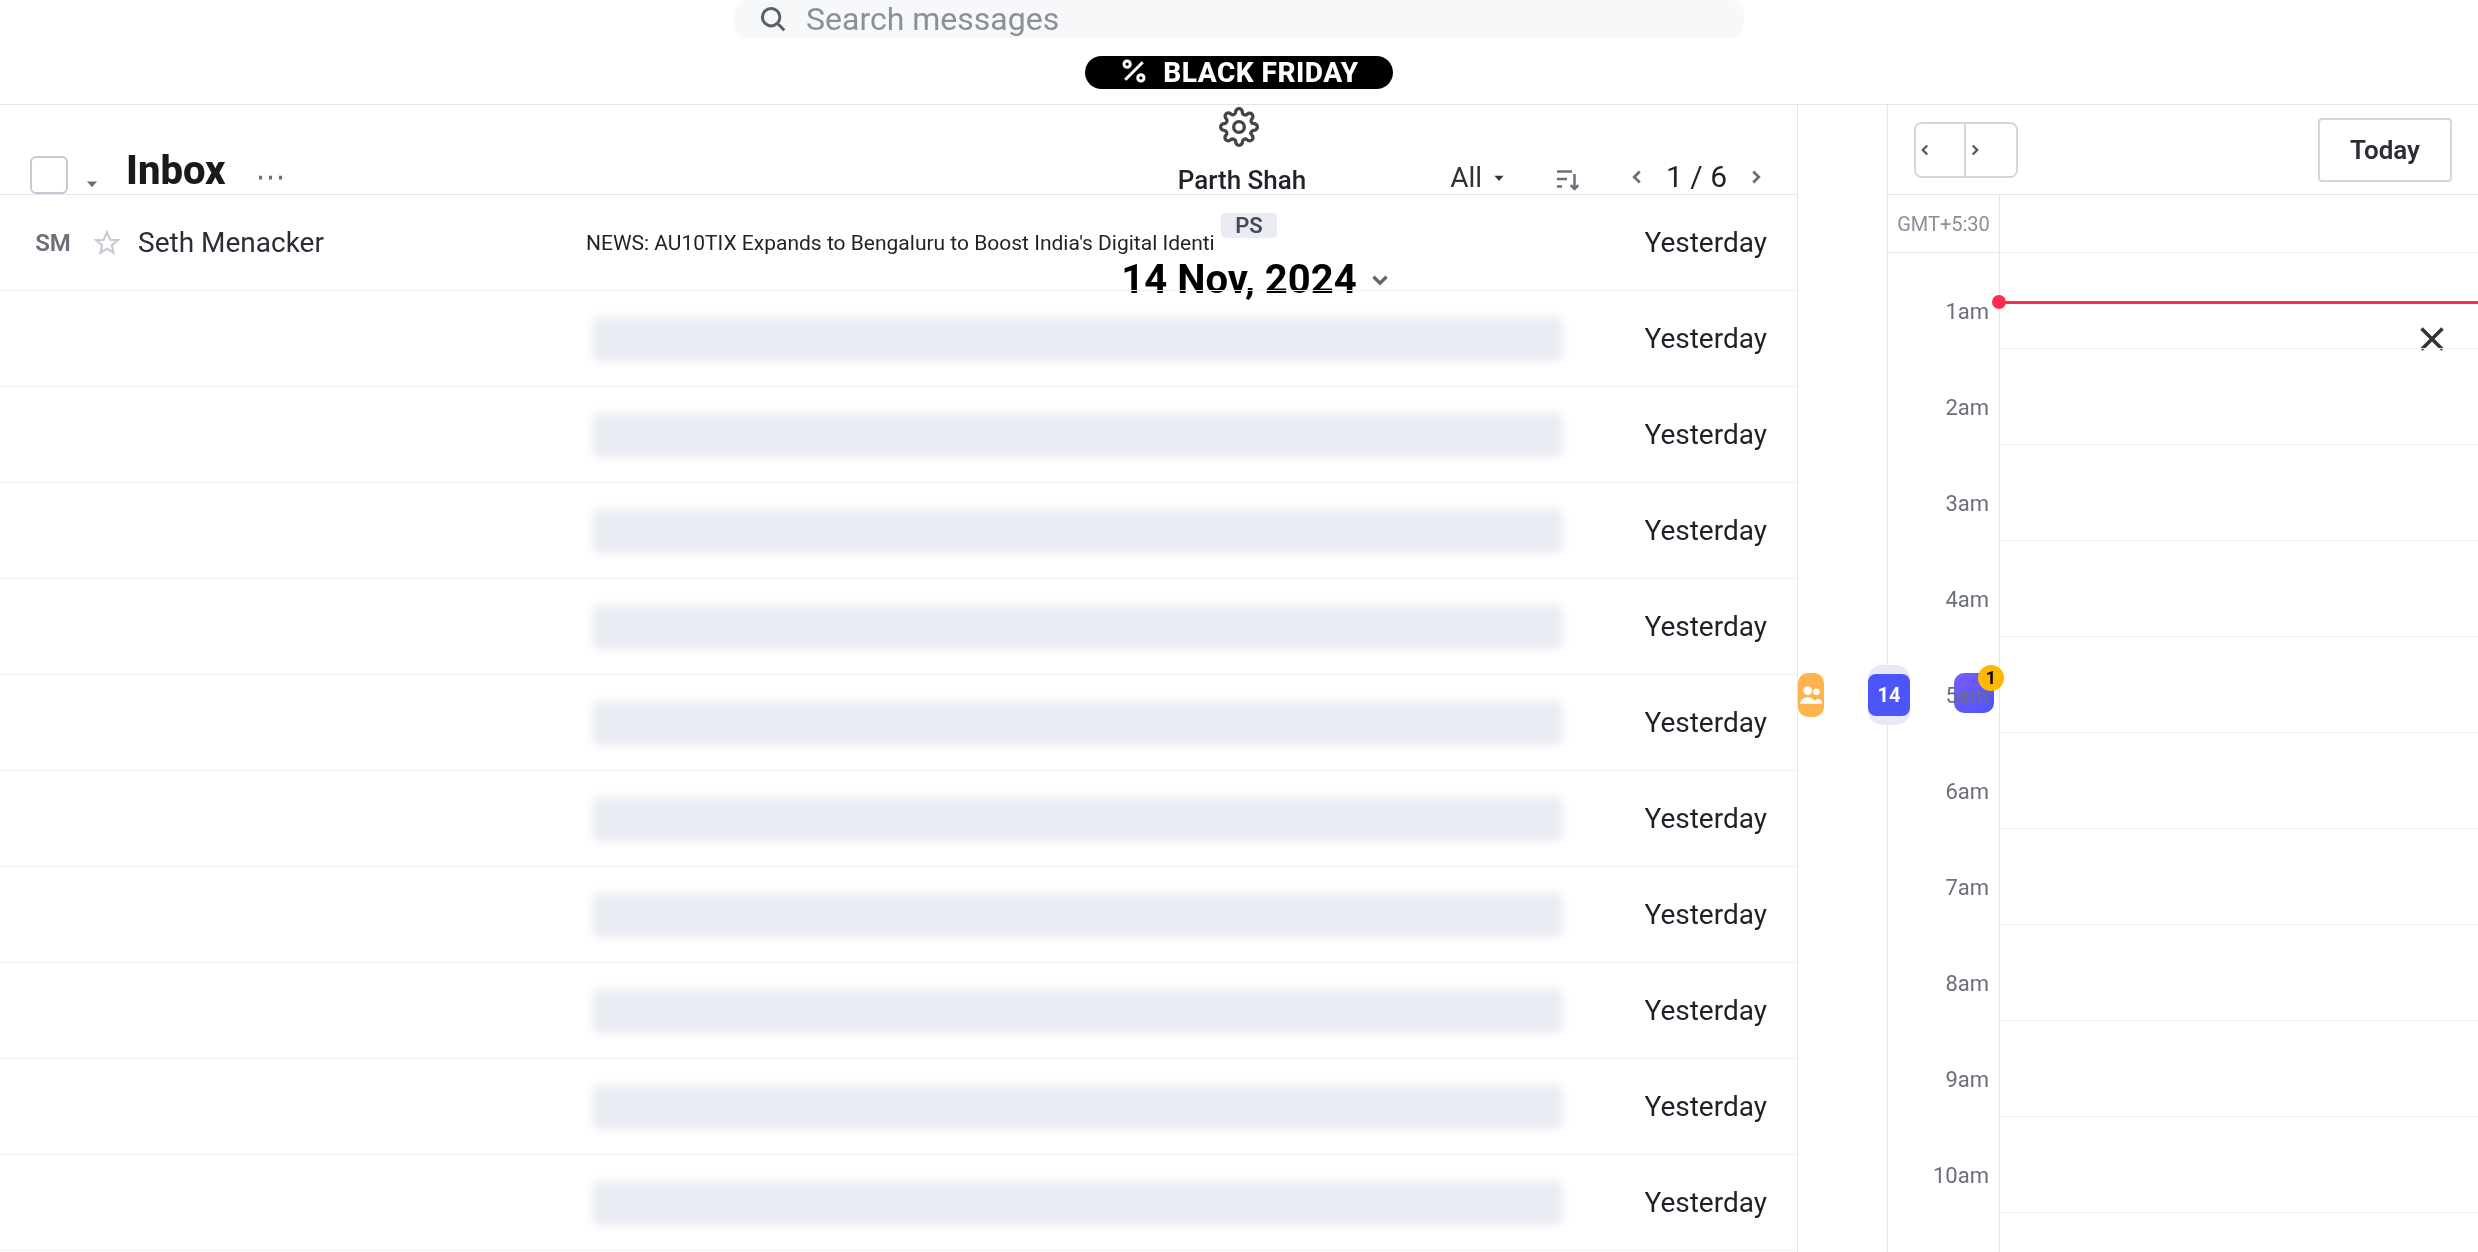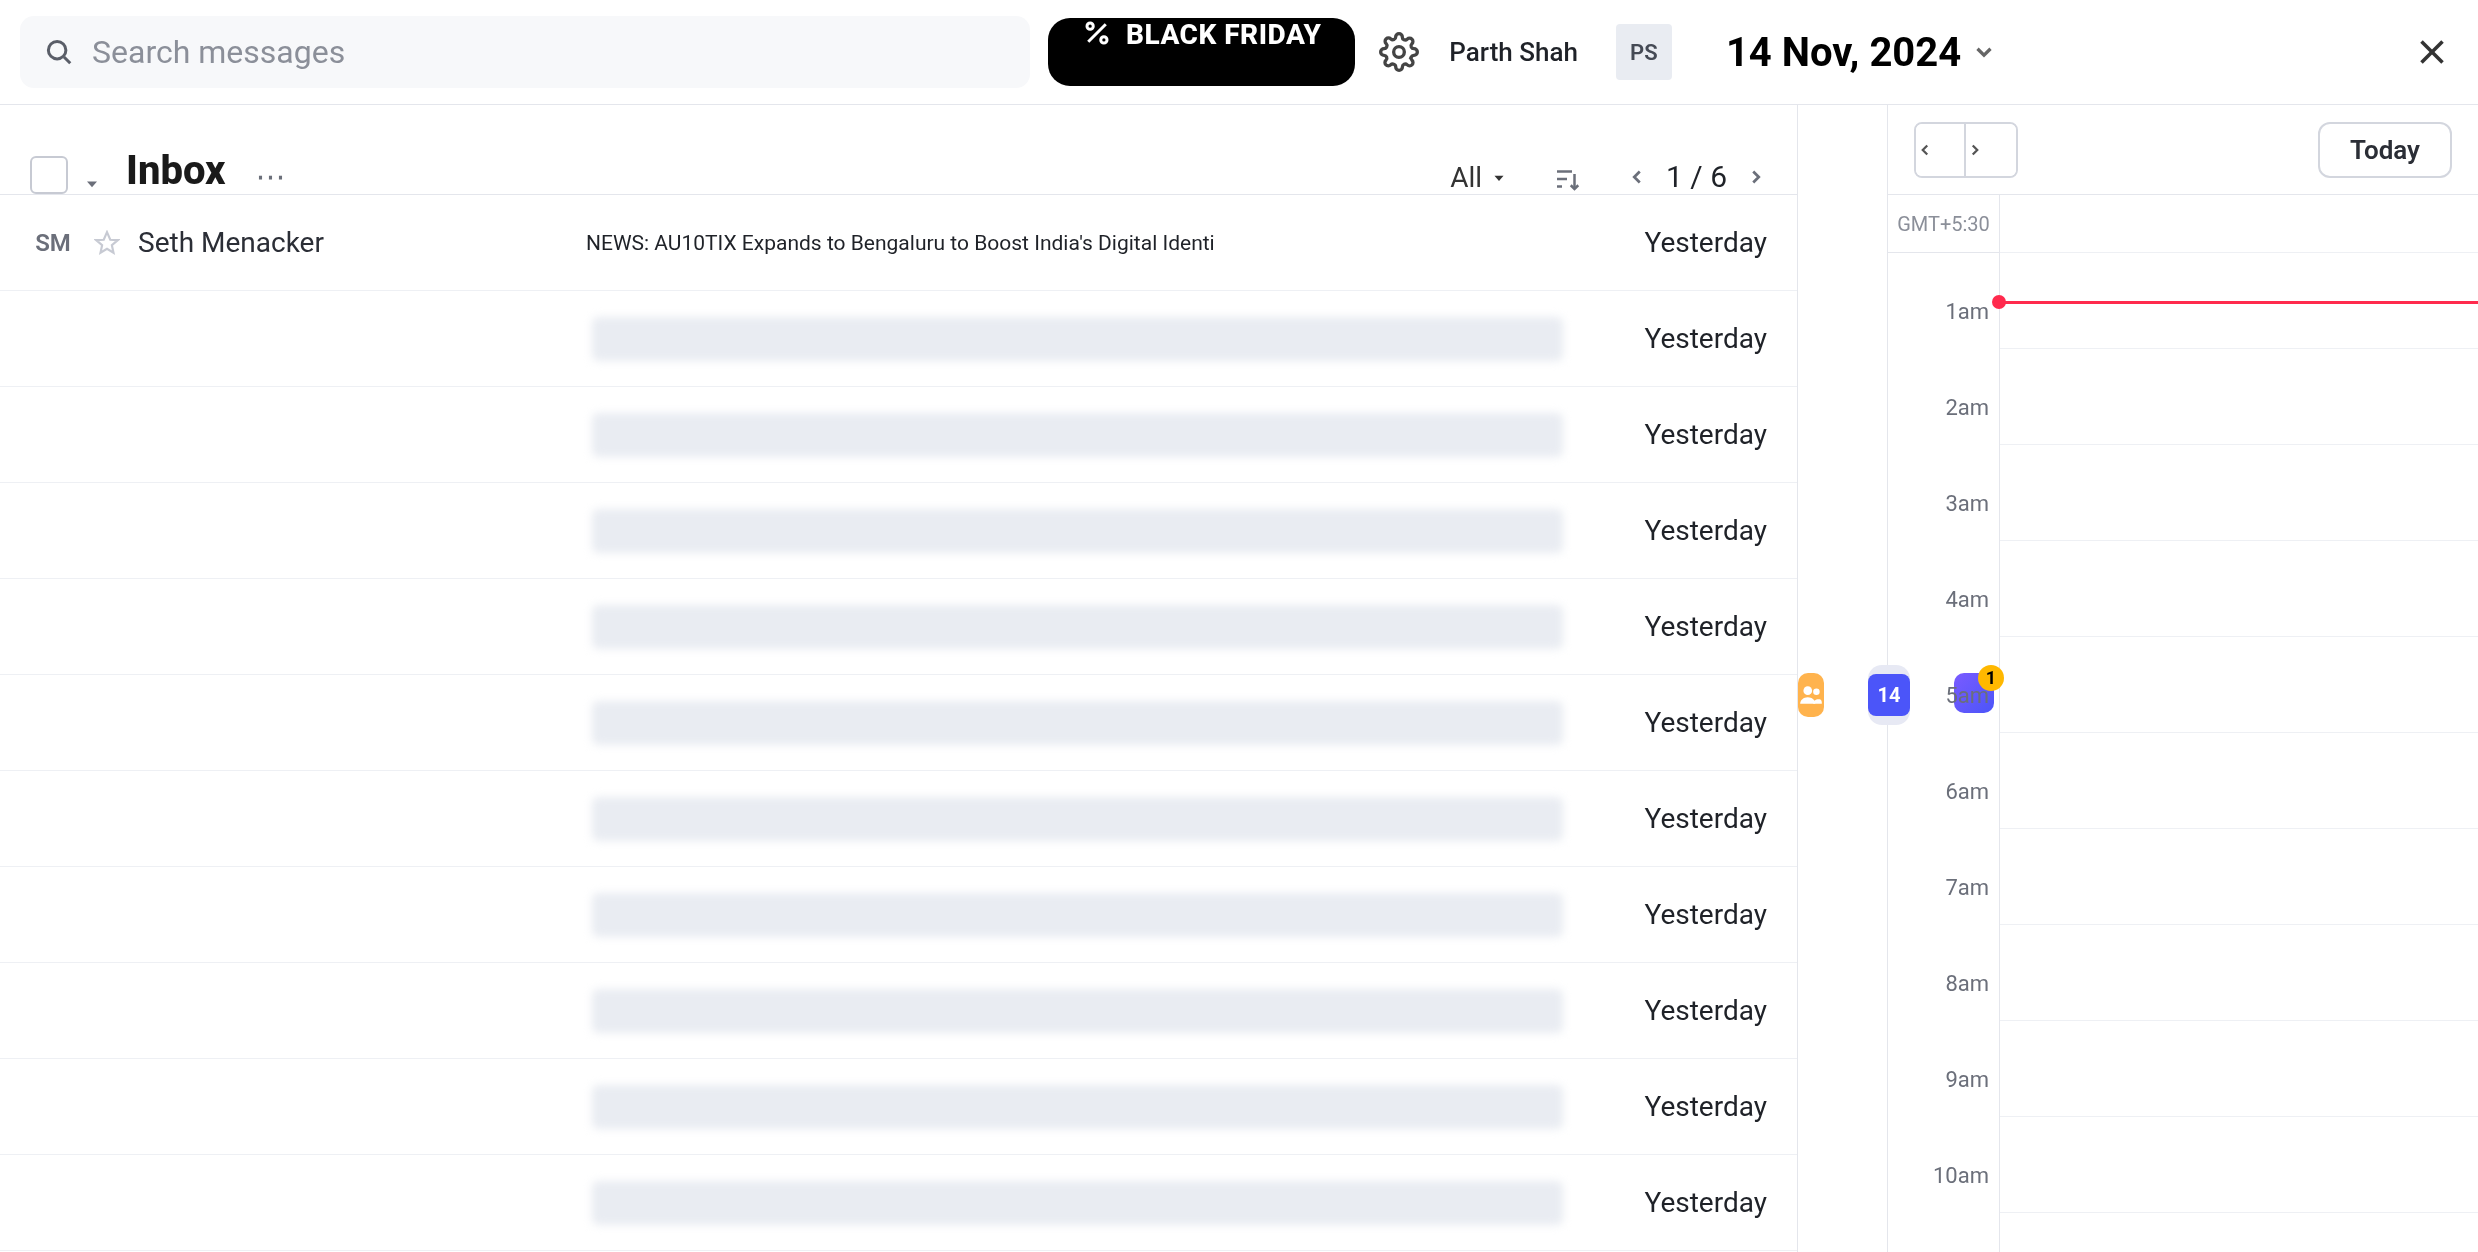--- a/index.html
+++ b/index.html
@@ -1,19 +1,19 @@
 <!DOCTYPE html>
 <html><head>
 <meta charset="utf-8">
 <style>
   * { box-sizing: border-box; margin: 0; padding: 0; font-family: -apple-system, BlinkMacSystemFont, "Segoe UI", Roboto, sans-serif; }
   body { width: 2478px; height: 1252px; background: #fff; overflow: hidden; color: #1a1a1a; }
 
   
-  .topbar { display: flex; align-items: center; height: 104px; padding: 0 20px; gap: 18px; }
+  .topbar { display: flex; align-items: center; height: 104px; padding: 0 20px; gap: 18px; flex-direction: column; }
   .search-wrap { position: relative; width: 1010px; height: 72px; background: #f7f8fa; border-radius: 14px; display: flex; align-items: center; padding: 0 24px; }
   .search-wrap svg { flex: 0 0 auto; }
   .search-input { flex: 1; border: 0; background: transparent; font-size: 32px; color: #393b40; outline: none; margin-left: 18px; }
   .search-input::placeholder { color: #8b8f99; }
 
   .promo-btn { display: flex; align-items: flex-start; gap: 14px; height: 68px; padding: 0 34px; background: #000; color: #fff; border-radius: 22px; font-weight: 800; font-size: 28px; letter-spacing: .5px; }
   .gear-btn { width: 52px; height: 52px; display: flex; align-items: center; justify-content: center; color: #444; cursor: pointer; }
 
   .user-block { margin-left: 6px; display: flex; flex-direction: column; align-items: flex-end; }
   .user-name { font-size: 26px; font-weight: 500; color: #1f2228; }
@@ -60,21 +60,21 @@
   .rail-tasks { position: relative; width: 44px; height: 44px; }
   .rail-tasks .cube { width: 40px; height: 40px; border-radius: 10px; background: linear-gradient(135deg,#7a5bff,#4b55f9); }
   .rail-tasks .badge { position: absolute; top: -8px; right: -10px; width: 26px; height: 26px; border-radius: 50%; background: #ffb800; color: #000; font-size: 18px; font-weight: 700; display: flex; align-items: center; justify-content: center; }
 
   
   .cal-col { flex: 1; display: flex; flex-direction: column; }
   .cal-header { height: 90px; display: flex; align-items: center; padding: 0 26px; border-bottom: 1px solid #e4e6ec; }
   .cal-nav { display: flex; border: 2px solid #d3d6de; border-radius: 8px; overflow: hidden; }
   .cal-nav button { width: 50px; height: 52px; background: #fff; border: 0; color: #555; cursor: pointer; }
   .cal-nav button:first-child { border-right: 2px solid #d3d6de; }
-  .today-btn { margin-left: auto; height: 56px; padding: 0 30px; border: 2px solid #d3d6de; border-radius: 12px; background: #fff; font-size: 26px; font-weight: 600; color: #2b2e36; cursor: pointer; }
+  .today-btn { margin-left: auto; height: 64px; padding: 0 30px; border: 2px solid #d3d6de; border-radius: 4px; background: #fff; font-size: 26px; font-weight: 600; color: #2b2e36; cursor: pointer; }
 
   .cal-body { flex: 1; display: flex; }
   .cal-gutter { width: 112px; border-right: 1px solid #e4e6ec; }
   .cal-tz { height: 58px; display: flex; align-items: center; justify-content: center; font-size: 20px; color: #8b8f99; border-bottom: 1px solid #e4e6ec; }
   .cal-hours { position: relative; }
   .cal-hour-label { position: absolute; right: 10px; transform: translateY(-50%); font-size: 22px; color: #6b6f7a; }
   .cal-grid { flex: 1; position: relative; }
   .cal-slot { position: absolute; left: 0; right: 0; height: 96px; border-bottom: 1px solid #eef0f4; }
   .now-line { position: absolute; left: 0; right: 0; height: 3px; background: #ff2a4d; }
   .now-dot { position: absolute; left: -8px; top: -6px; width: 14px; height: 14px; border-radius: 50%; background: #ff2a4d; }

